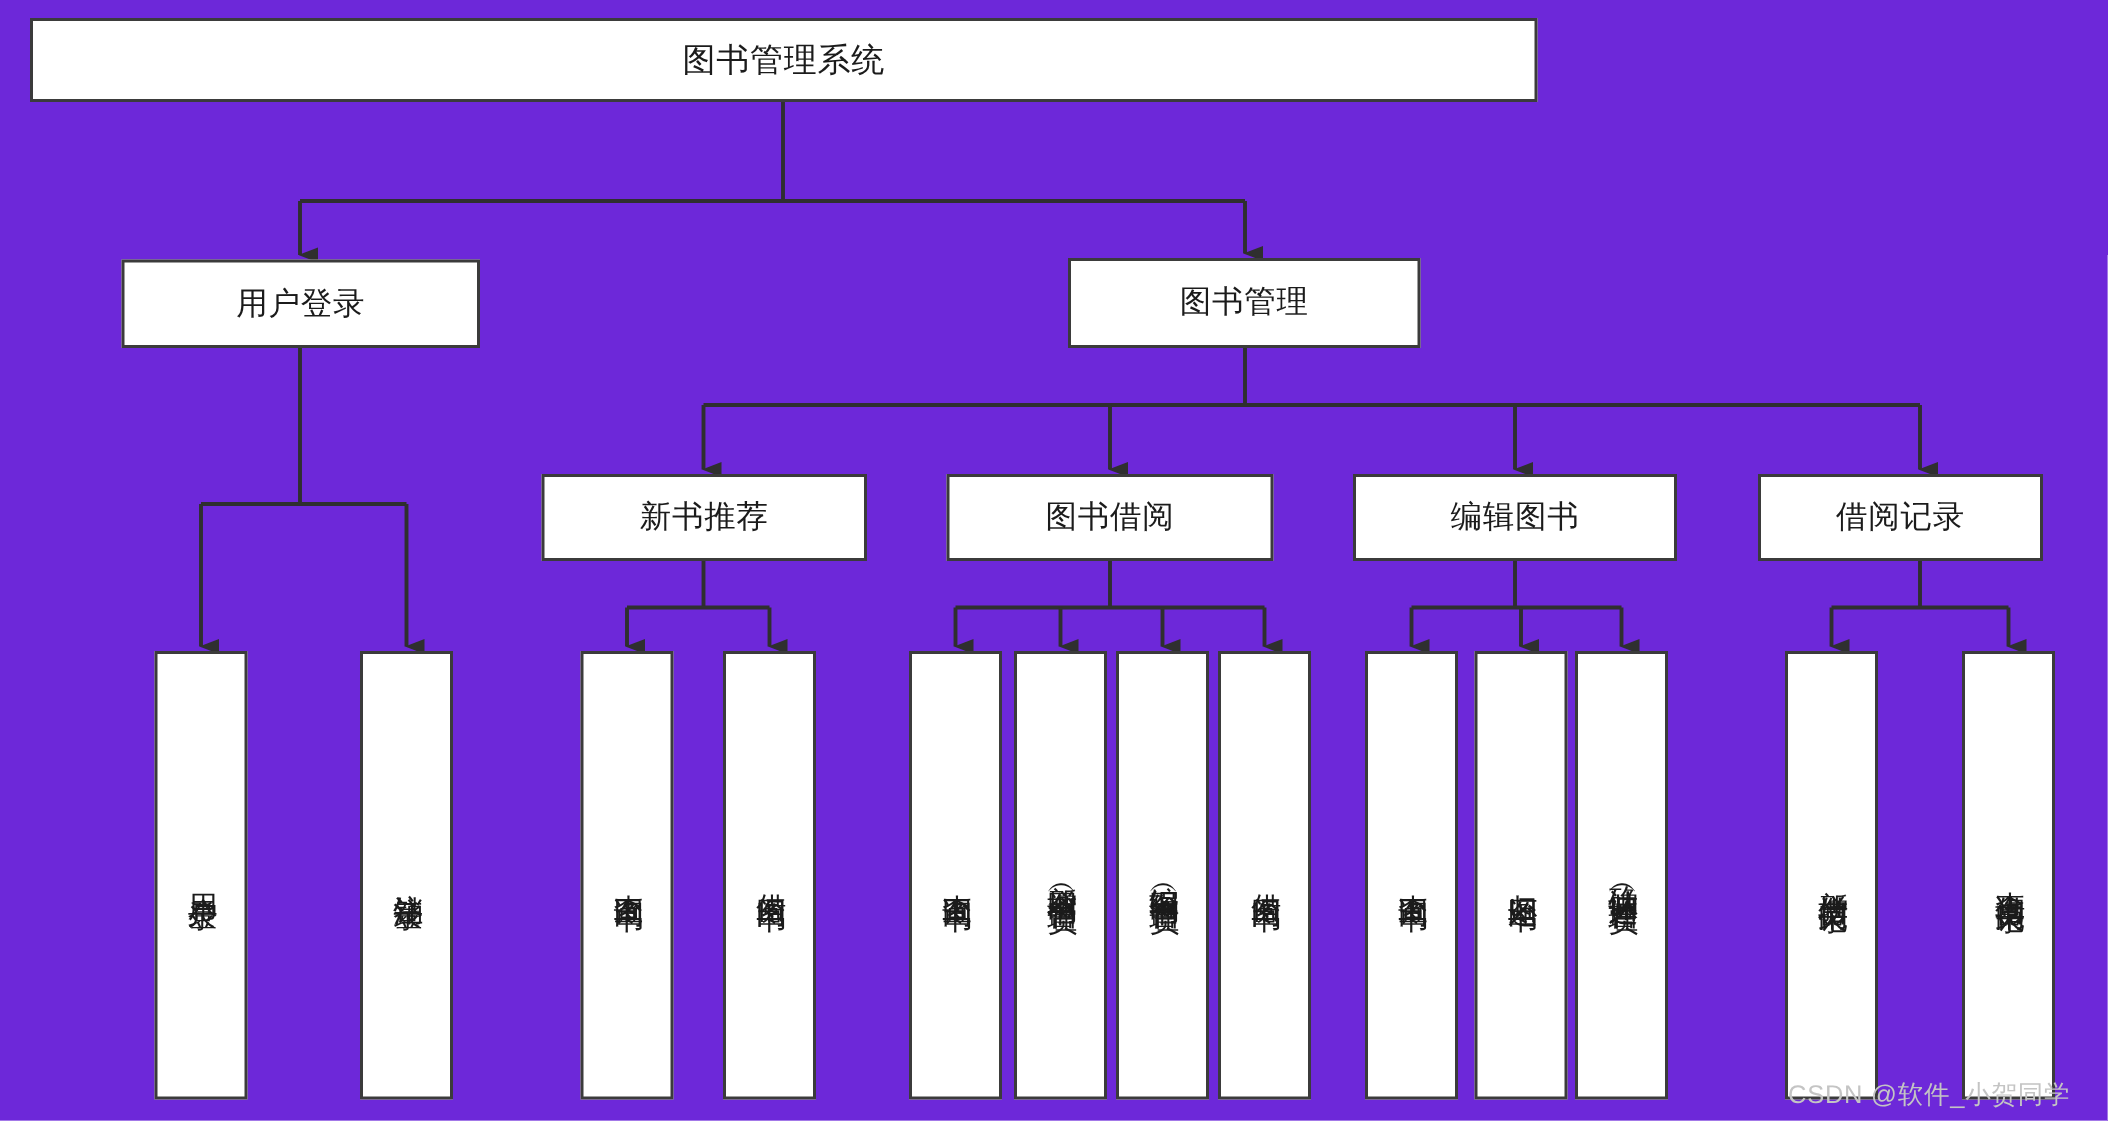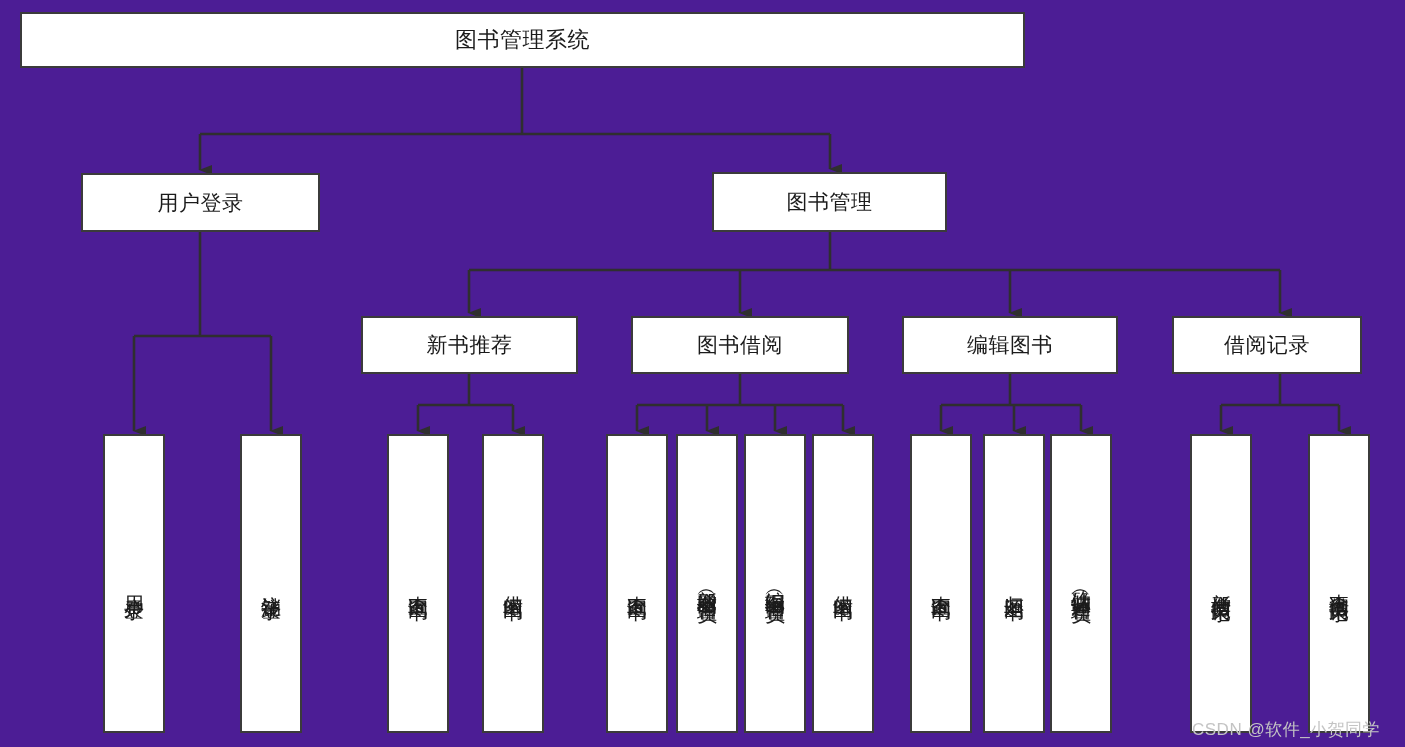--- a/index.html
+++ b/index.html
@@ -1,18 +1,18 @@
 <!DOCTYPE html>
 <html><head>
 <meta charset="utf-8">
 <style>
   html,body{margin:0;padding:0;background:#ffffff;}
   body{width:1405px;height:747px;overflow:hidden;
        font-family:"Liberation Sans","DejaVu Sans",sans-serif;}
-  #diagram-root{position:relative;width:1405px;height:747px;background:#4c1d95;}
+  #diagram-root{position:relative;width:1405px;height:747px;background:#6d28d9;}
   svg.wires{position:absolute;left:0;top:0;width:1405px;height:747px;pointer-events:none;}
 
   .node{position:absolute;box-sizing:border-box;background:#ffffff;
         border:2.5px solid #3b3b3b;display:flex;align-items:center;justify-content:center;
         color:#1b1b1b;text-align:center;}
   .node.root{font-size:22px;}
   .node.lvl2{font-size:21px;}
   .node.lvl3{font-size:21px;}
   .node.leaf{font-size:20px;}
   .node .lbl{display:block;line-height:1.14;letter-spacing:.5px;}

